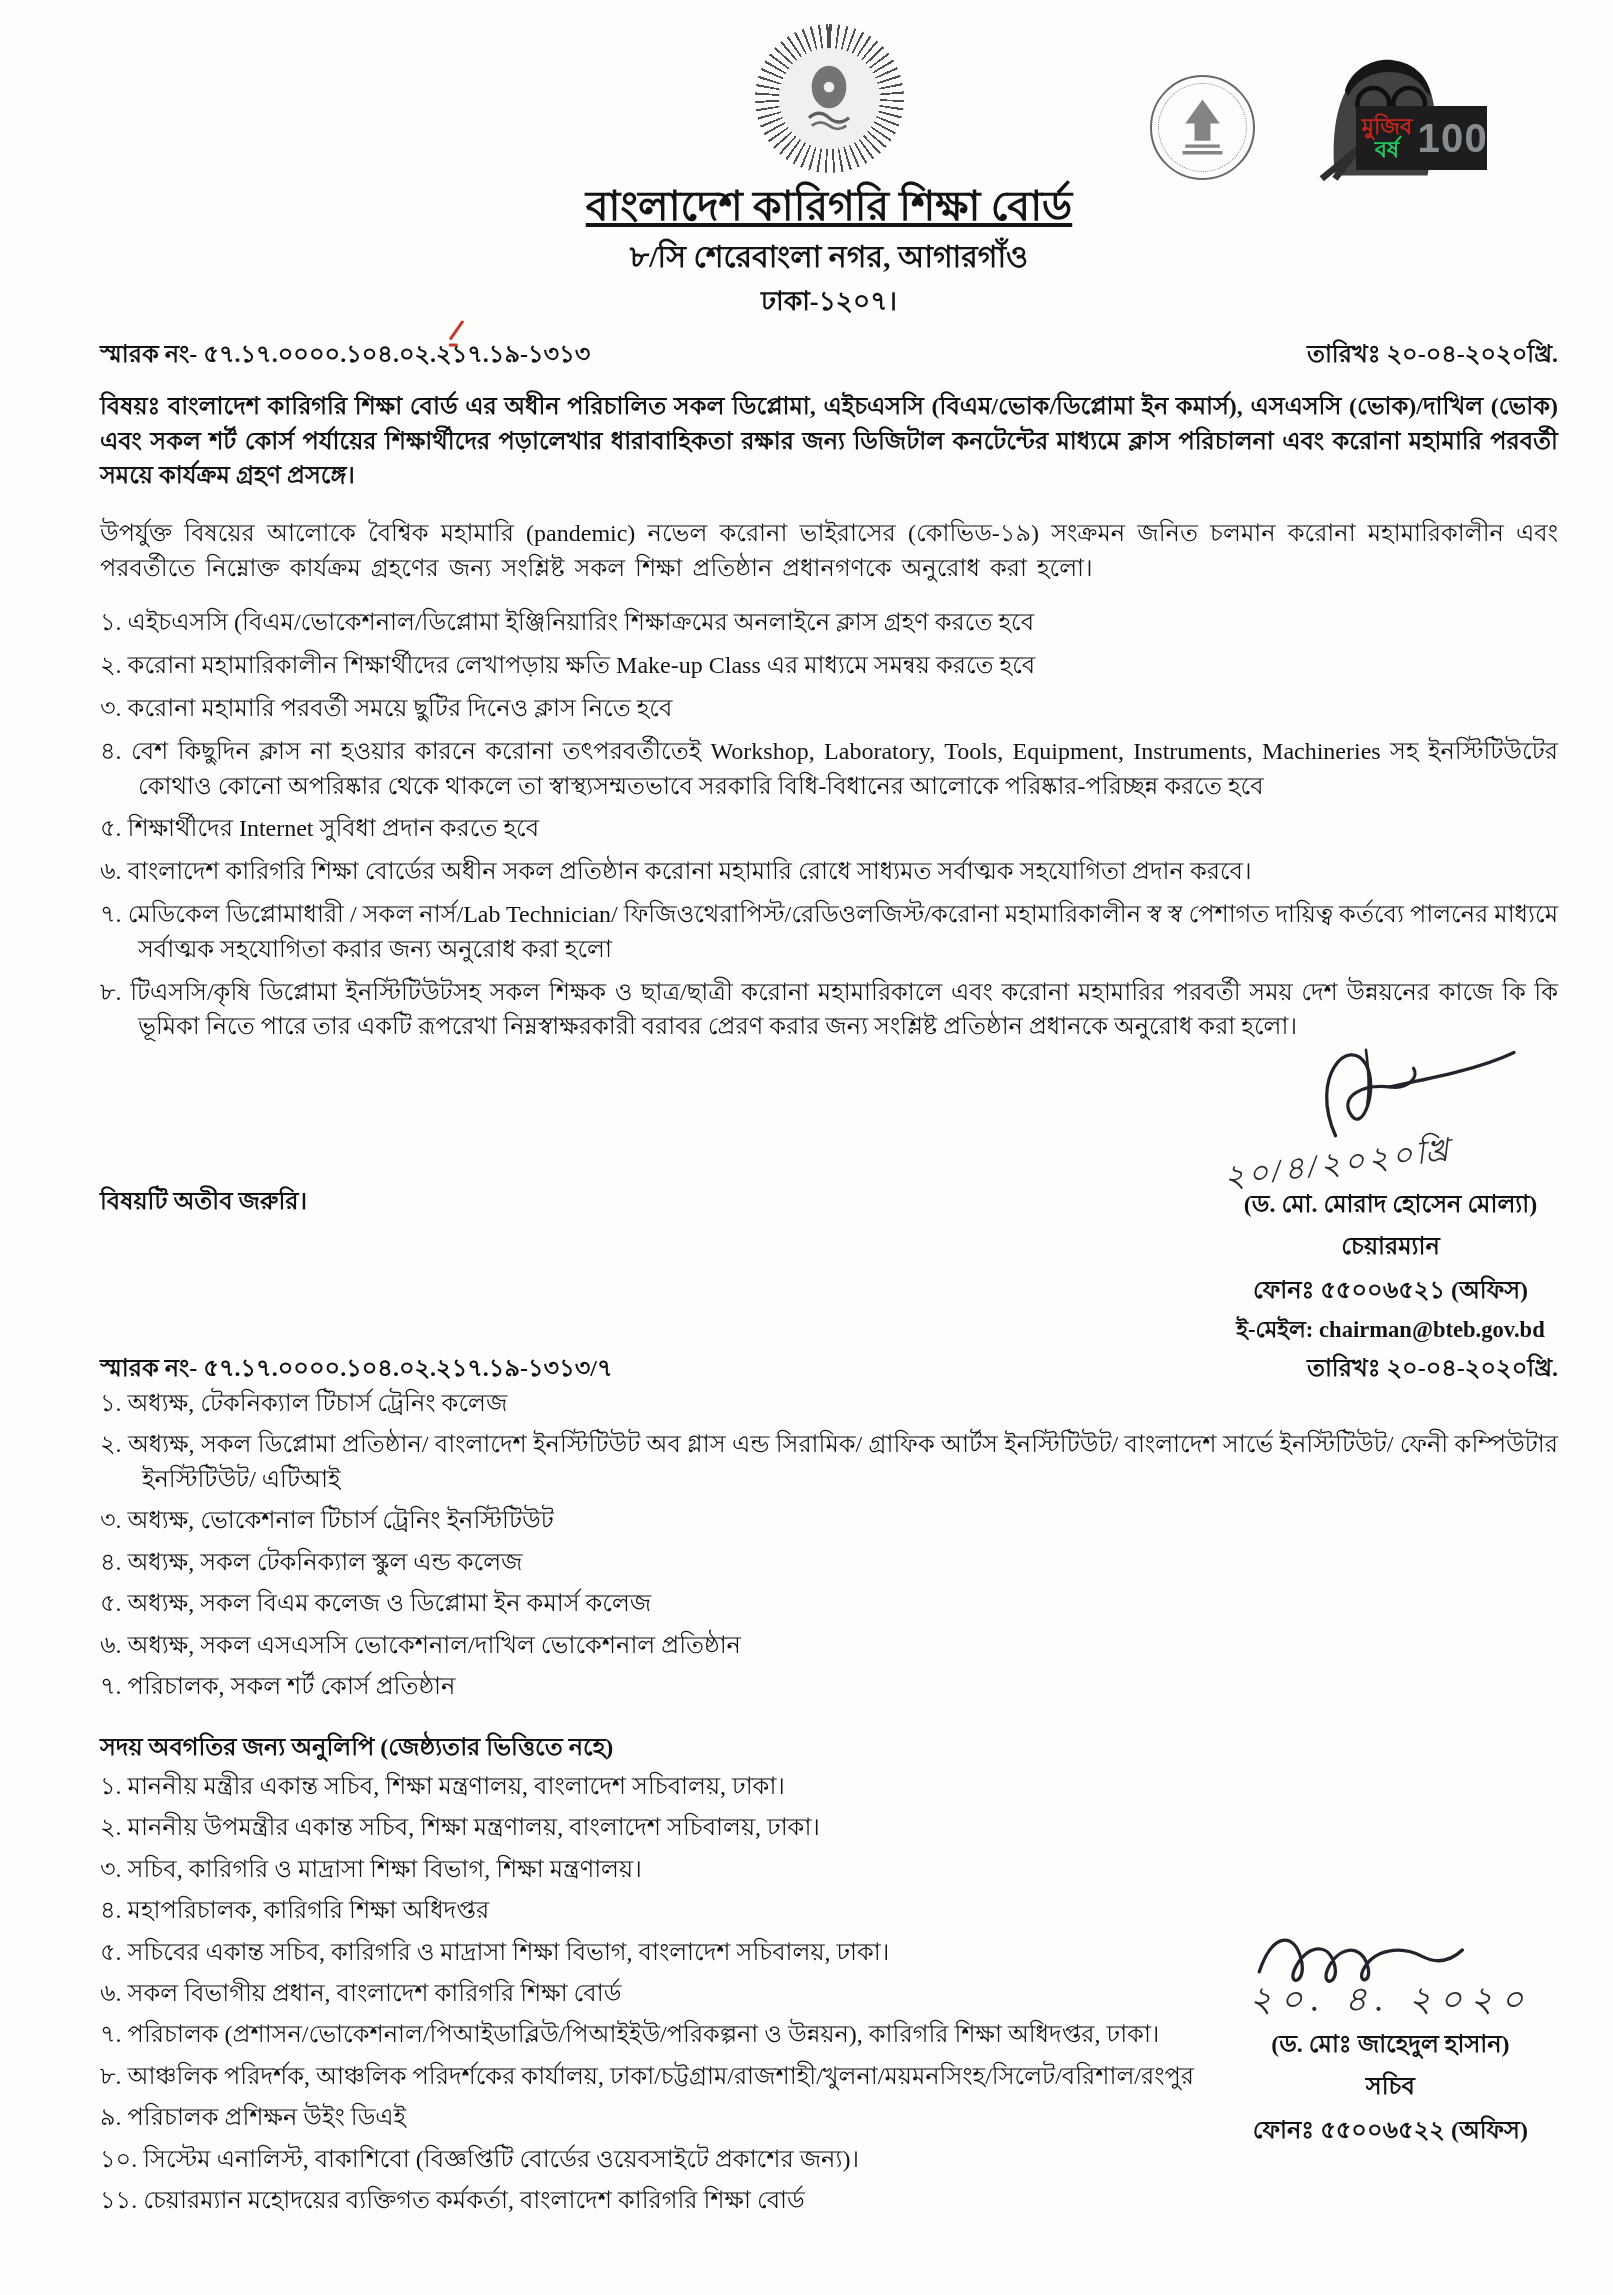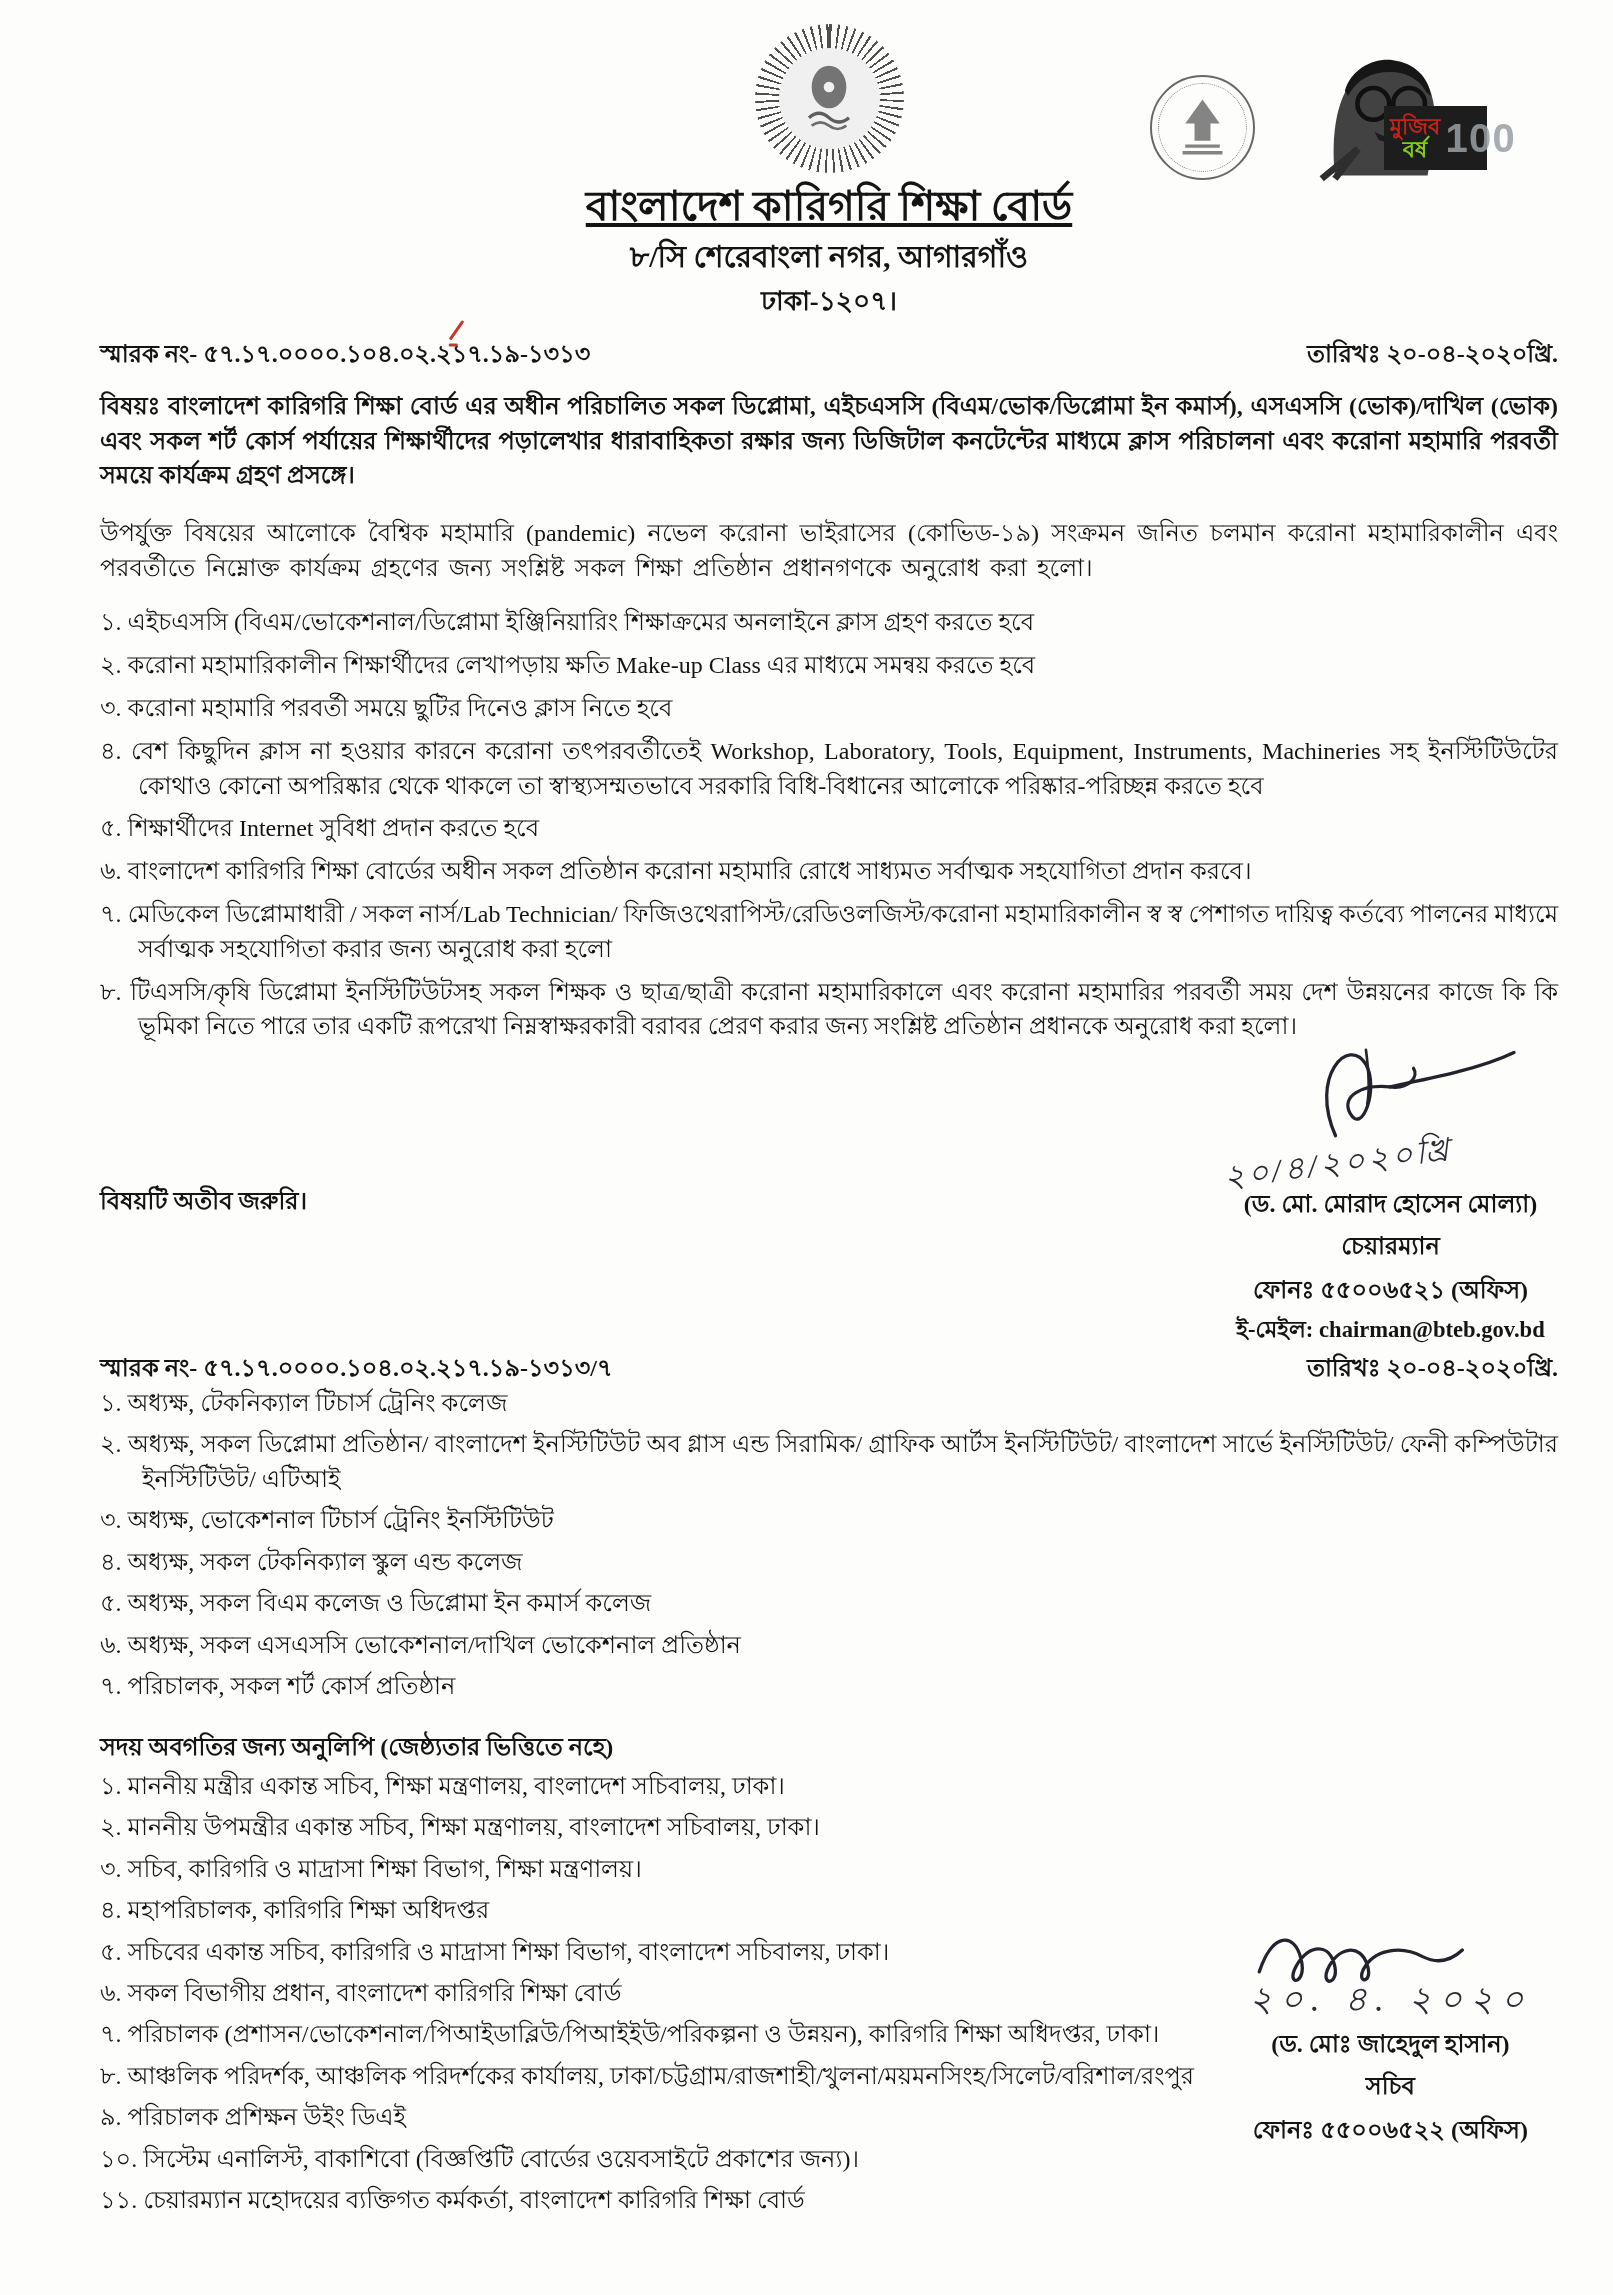--- a/index.html
+++ b/index.html
@@ -32,21 +32,21 @@
   .addr{font-size:30px;font-weight:600;margin:2.7px 0;}
   .addr2{font-size:26.5px;font-weight:600;margin:2.7px 0;}
   .website{font-size:30.5px;font-weight:600;margin:4px 0 0 0;letter-spacing:0.7px;}
   .right-logos{position:absolute;top:18.6px;right:64px;display:flex;align-items:flex-start;gap:40px;}
   .round-seal{width:101px;height:101px;border-radius:50%;border:2.7px solid #4e4e4e;position:relative;margin-top:32px;opacity:.85;}
   .round-seal::before{content:"";position:absolute;inset:6px;border:1.3px dotted #6a6a6a;border-radius:50%;}
   .round-seal svg{position:absolute;inset:0;}
   .mujib-logo{position:relative;width:199px;height:139px;}
   .mujib-logo svg{position:absolute;left:0;top:0;}
   .mujib-badge{
-    position:absolute;right:6.6px;bottom:12px;width:103px;height:64px;
+    position:absolute;right:6.6px;bottom:12px;width:131px;height:64px;
     background:#1d1d1d;display:flex;align-items:center;justify-content:flex-start;gap:5.3px;padding:2.7px 5.3px;box-sizing:border-box;
   }
   .mujib-words{display:flex;flex-direction:column;line-height:1.05;}
   .mujib-word{font-size:22px;font-weight:700;}
   .mujib-100{font-size:40px;font-weight:700;color:#9aa0a6;opacity:.85;letter-spacing:1.3px;font-family:"Liberation Sans","DejaVu Sans",sans-serif;}
   
   .memo-row{display:flex;justify-content:space-between;align-items:baseline;margin-top:17px;font-weight:600;}
   .memo-row .num{position:relative;}
   .red-tick{position:absolute;left:345px;top:-8px;width:22.6px;height:2.7px;background:#c43a2e;transform:rotate(-55deg);border-radius:1.3px;}
   .red-tick::after{content:"";position:absolute;left:-6.6px;top:6px;width:9.3px;height:2.7px;background:#c43a2e;transform:rotate(55deg);border-radius:1.3px;}
@@ -110,21 +110,21 @@
           <path d="M75 72 C85 38 120 22 148 26 C180 30 202 52 205 80 L198 74 C185 52 165 44 143 44 C115 44 92 56 80 80 Z" fill="#161616"></path>
           <circle cx="118" cy="92" r="24" fill="none" stroke="#101010" stroke-width="7"></circle>
           <circle cx="172" cy="92" r="24" fill="none" stroke="#101010" stroke-width="7"></circle>
           <path d="M142 92 h8" stroke="#101010" stroke-width="6"></path>
           <path d="M120 134 q26 16 52 0 l-6 12 q-20 10 -40 0 Z" fill="#1c1c1c"></path>
           <path d="M95 160 L60 205 M40 205 L95 160" stroke="#2e2e2e" stroke-width="10"></path>
         </svg>
         <div class="mujib-badge">
           <div class="mujib-words">
             <span class="mujib-word" style="color:#c0241c">মুজিব</span>
-            <span class="mujib-word" style="color:#84cc16">বর্ষ</span>
+            <span class="mujib-word" style="color:#22c55e">বর্ষ</span>
           </div>
           <span class="mujib-100">100</span>
         </div>
       </div>
     </div>
   </div>
 
   <div class="memo-row">
     <span class="num">স্মারক নং- ৫৭.১৭.০০০০.১০৪.০২.২১৭.১৯-১৩১৩<span class="red-tick"></span></span>
     <span>তারিখঃ ২০-০৪-২০২০খ্রি.</span>

